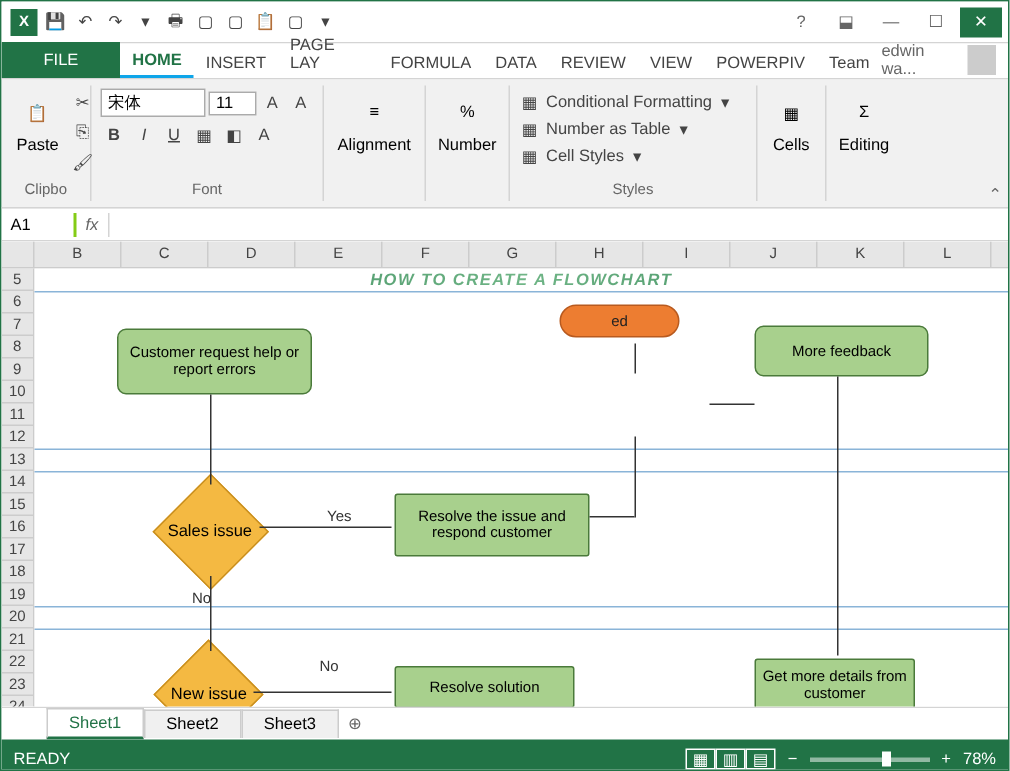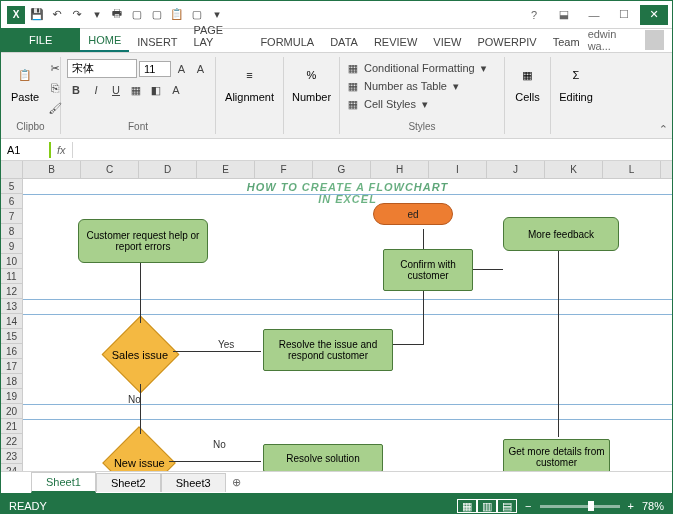--- a/index.html
+++ b/index.html
@@ -9,21 +9,21 @@
 .qat-icon{width:16px;height:16px;display:flex;align-items:center;justify-content:center;color:#444;cursor:pointer}
 .excel-logo{width:18px;height:18px;background:#217346;color:#fff;display:flex;align-items:center;justify-content:center;font-weight:bold;font-size:10px}
 .titlebar-right{margin-left:auto;display:flex;align-items:center;gap:2px;padding-right:4px}
 .win-btn{width:28px;height:20px;display:flex;align-items:center;justify-content:center;color:#666;cursor:pointer}
 .win-btn.close{background:#217346;color:#fff}
 .user-area{display:flex;align-items:center;gap:4px;color:#666;margin-right:8px}
 .avatar{width:20px;height:20px;background:#ccc}
 .ribbon-tabs{height:24px;display:flex;align-items:flex-end;background:#fff;border-bottom:1px solid #d4d4d4}
 .file-tab{background:#217346;color:#fff;padding:4px 28px;font-size:11px;height:24px;display:flex;align-items:center}
 .rtab{padding:4px 8px;color:#444;cursor:pointer;font-size:11px}
-.rtab.active{color:#217346;border-bottom:2px solid #0f766e;font-weight:400}
+.rtab.active{color:#217346;border-bottom:2px solid #0ea5e9;font-weight:700}
 .ribbon{height:86px;background:#f1f1f1;display:flex;border-bottom:1px solid #d4d4d4;padding:4px 0;position:relative}
 .rgroup{border-right:1px solid #d4d4d4;padding:2px 6px;display:flex;flex-direction:column;justify-content:space-between;position:relative}
 .rgroup-label{font-size:10px;color:#666;text-align:center;margin-top:auto}
 .rgroup-content{display:flex;gap:3px}
 .big-btn{display:flex;flex-direction:column;align-items:center;gap:2px;padding:2px 4px;cursor:pointer}
 .big-btn-icon{width:28px;height:28px;display:flex;align-items:center;justify-content:center}
 .font-row{display:flex;gap:2px;align-items:center;margin-bottom:3px}
 .font-select{border:1px solid #ababab;background:#fff;padding:1px 4px;font-size:11px;min-width:70px}
 .small-btn{width:18px;height:18px;display:flex;align-items:center;justify-content:center;cursor:pointer;color:#444}
 .styles-row{display:flex;align-items:center;gap:4px;padding:2px 0;font-size:11px;color:#444;cursor:pointer}
@@ -233,31 +233,29 @@
     <div class="cells">
 
       <div class="swimlane" style="top:15px"></div>
       <div class="swimlane" style="top:120px"></div>
       <div class="swimlane" style="top:135px"></div>
       <div class="swimlane" style="top:225px"></div>
       <div class="swimlane" style="top:240px"></div>
 
       <div class="overlay-title">
         <div>HOW TO CREATE A FLOWCHART</div>
-        <div>IN EXCEL</div>
       </div>
 
       <div class="shape rect rounded" style="left:55px;top:40px;width:130px;height:44px">Customer request help or report errors</div>
       <div class="shape diamond" style="left:90px;top:148px;width:55px;height:55px">
           <span>Sales issue</span>
         </div>
       <div class="arrow-label" style="left:195px;top:160px">Yes</div>
       <div class="arrow-label" style="left:105px;top:215px">No</div>
       <div class="shape rect" style="left:240px;top:150px;width:130px;height:42px">Resolve the issue and respond customer</div>
-      <div class="shape rect" style="left:360px;top:70px;width:90px;height:42px">Confirm with customer</div>
       <div class="shape rect rounded" style="left:480px;top:38px;width:116px;height:34px">More feedback</div>
       <div class="shape terminator" style="left:350px;top:24px;width:80px;height:22px">ed</div>
       <div class="shape diamond" style="left:90px;top:258px;width:52px;height:52px">
           <span>New issue</span>
         </div>
       <div class="arrow-label" style="left:190px;top:260px">No</div>
       <div class="shape rect" style="left:240px;top:265px;width:120px;height:28px">Resolve solution</div>
       <div class="shape rect" style="left:480px;top:260px;width:107px;height:36px">Get more details from customer</div>
 
       <div class="arrow" style="left:117px;top:84px;width:1px;height:60px"></div>

